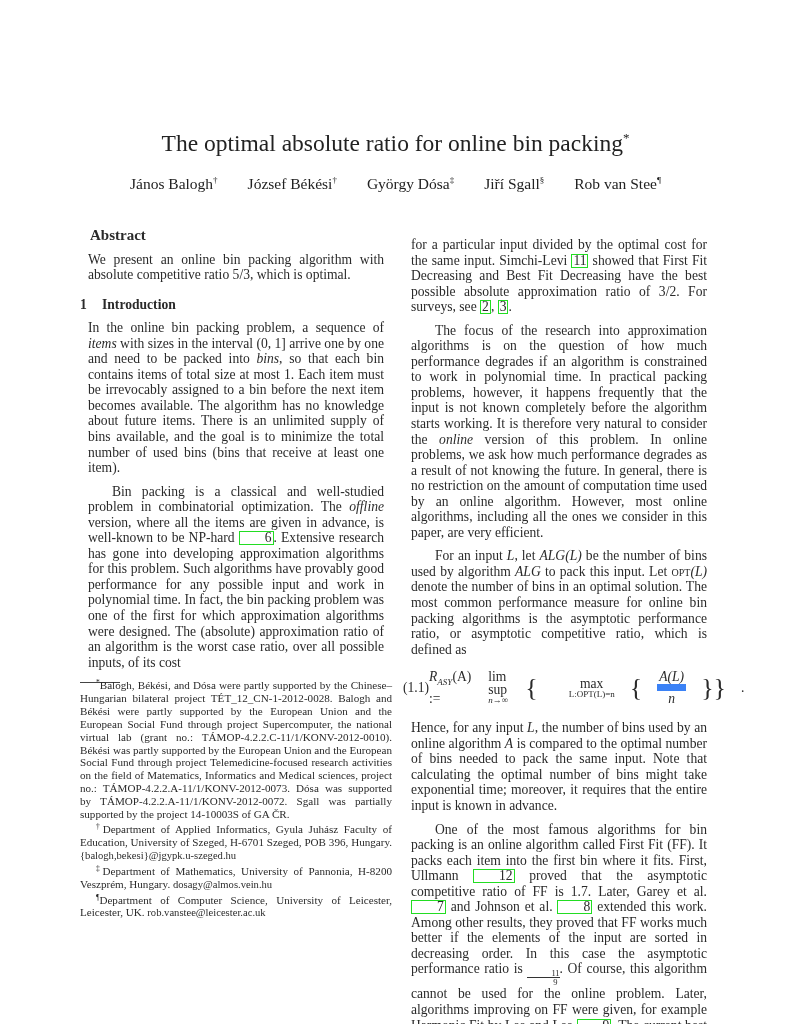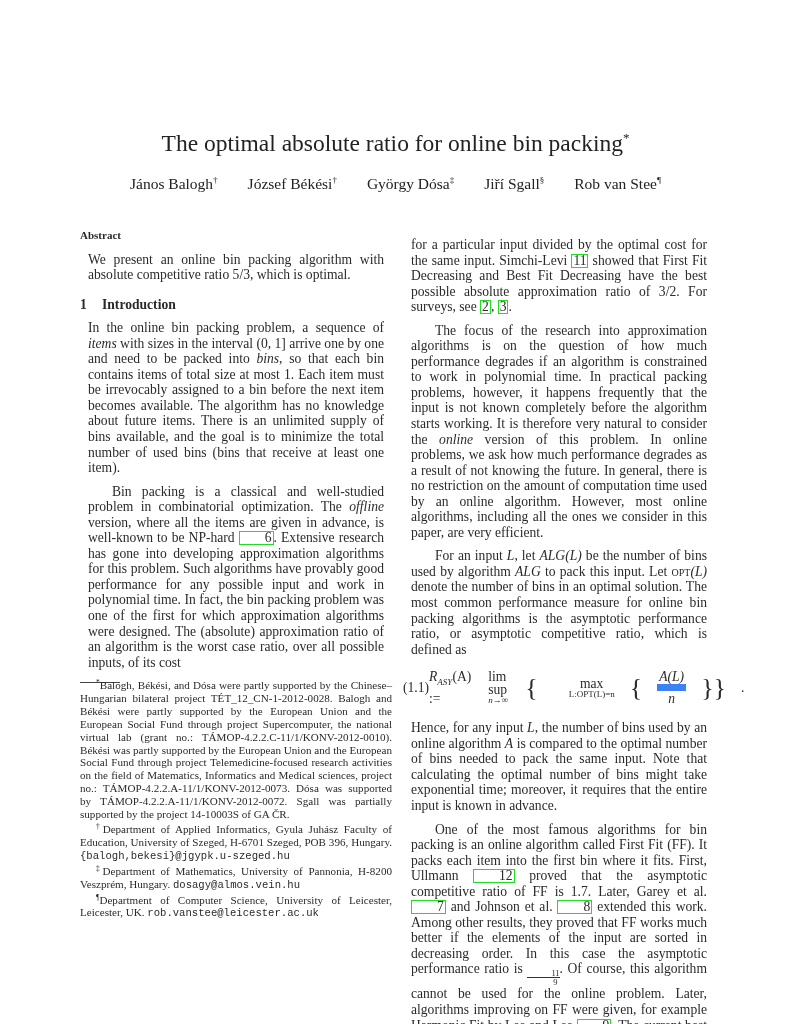--- a/index.html
+++ b/index.html
@@ -19,27 +19,27 @@
       display: flex; justify-content: center; gap: 30px;
       font-family: "Liberation Serif", serif; font-size: 15.5px; color: #222;
     }
     .authors sup { font-size: 9px; vertical-align: 6px; }
     .col { position: absolute; top: 228px; width: 312px;
       font-family: "Liberation Serif", serif; font-size: 13.6px; line-height: 15.55px; color: #2a2a2a; }
     .col.left { left: 80px; }
     .col.right { left: 403px; top: 229px; }
     .col p { margin: 8px; text-align: justify; }
     .col p.indent { text-indent: 24px; }
-    .abs-head { font-weight: bold; font-size: 11px; margin: 0 0 4px 0; }
+    .abs-head { font-weight: bold; font-size: 15px; margin: 0 0 4px 10px; }
     .sec-head { font-weight: bold; font-size: 13.6px; margin: 14px 0 5px 0; }
     .sec-head .num { display: inline-block; width: 22px; }
     .cite { display: inline-block; border: 1px solid #22dd22; padding: 0 1px; line-height: 12px; }
     em { font-style: italic; }
     .sc { font-variant: small-caps; }
-    .tt { font-family: Liberation Mono, monospace; font-size: 10.6px; }
+    .tt { font-family: Liberation Serif, serif; font-size: 10.6px; }
     .footnotes { position: absolute; left: 80px; top: 642px; width: 312px;
       font-family: "Liberation Serif", serif; font-size: 11.1px; line-height: 12.9px; color: #2a2a2a; margin-top: 40px; }
     .footnotes .rule { width: 40px; border-top: 1px solid #444; margin-bottom: 0px; height: 0; }
     .footnotes p { margin: 0; text-align: justify; text-indent: 16px; }
     .footnotes sup { font-size: 7.5px; vertical-align: 4px; }
     .equation { display: flex; align-items: center; margin: 12px 0 14px 0; font-size: 13.6px; }
     .eq-num { width: 48px; }
     .eq-body { display: flex; align-items: center; gap: 15px; }
     .limsup { display: inline-flex; flex-direction: column; align-items: center; line-height: 13px; margin: 0 2px; }
     .limsup .sub { font-size: 9px; line-height: 9px; font-style: italic; }

